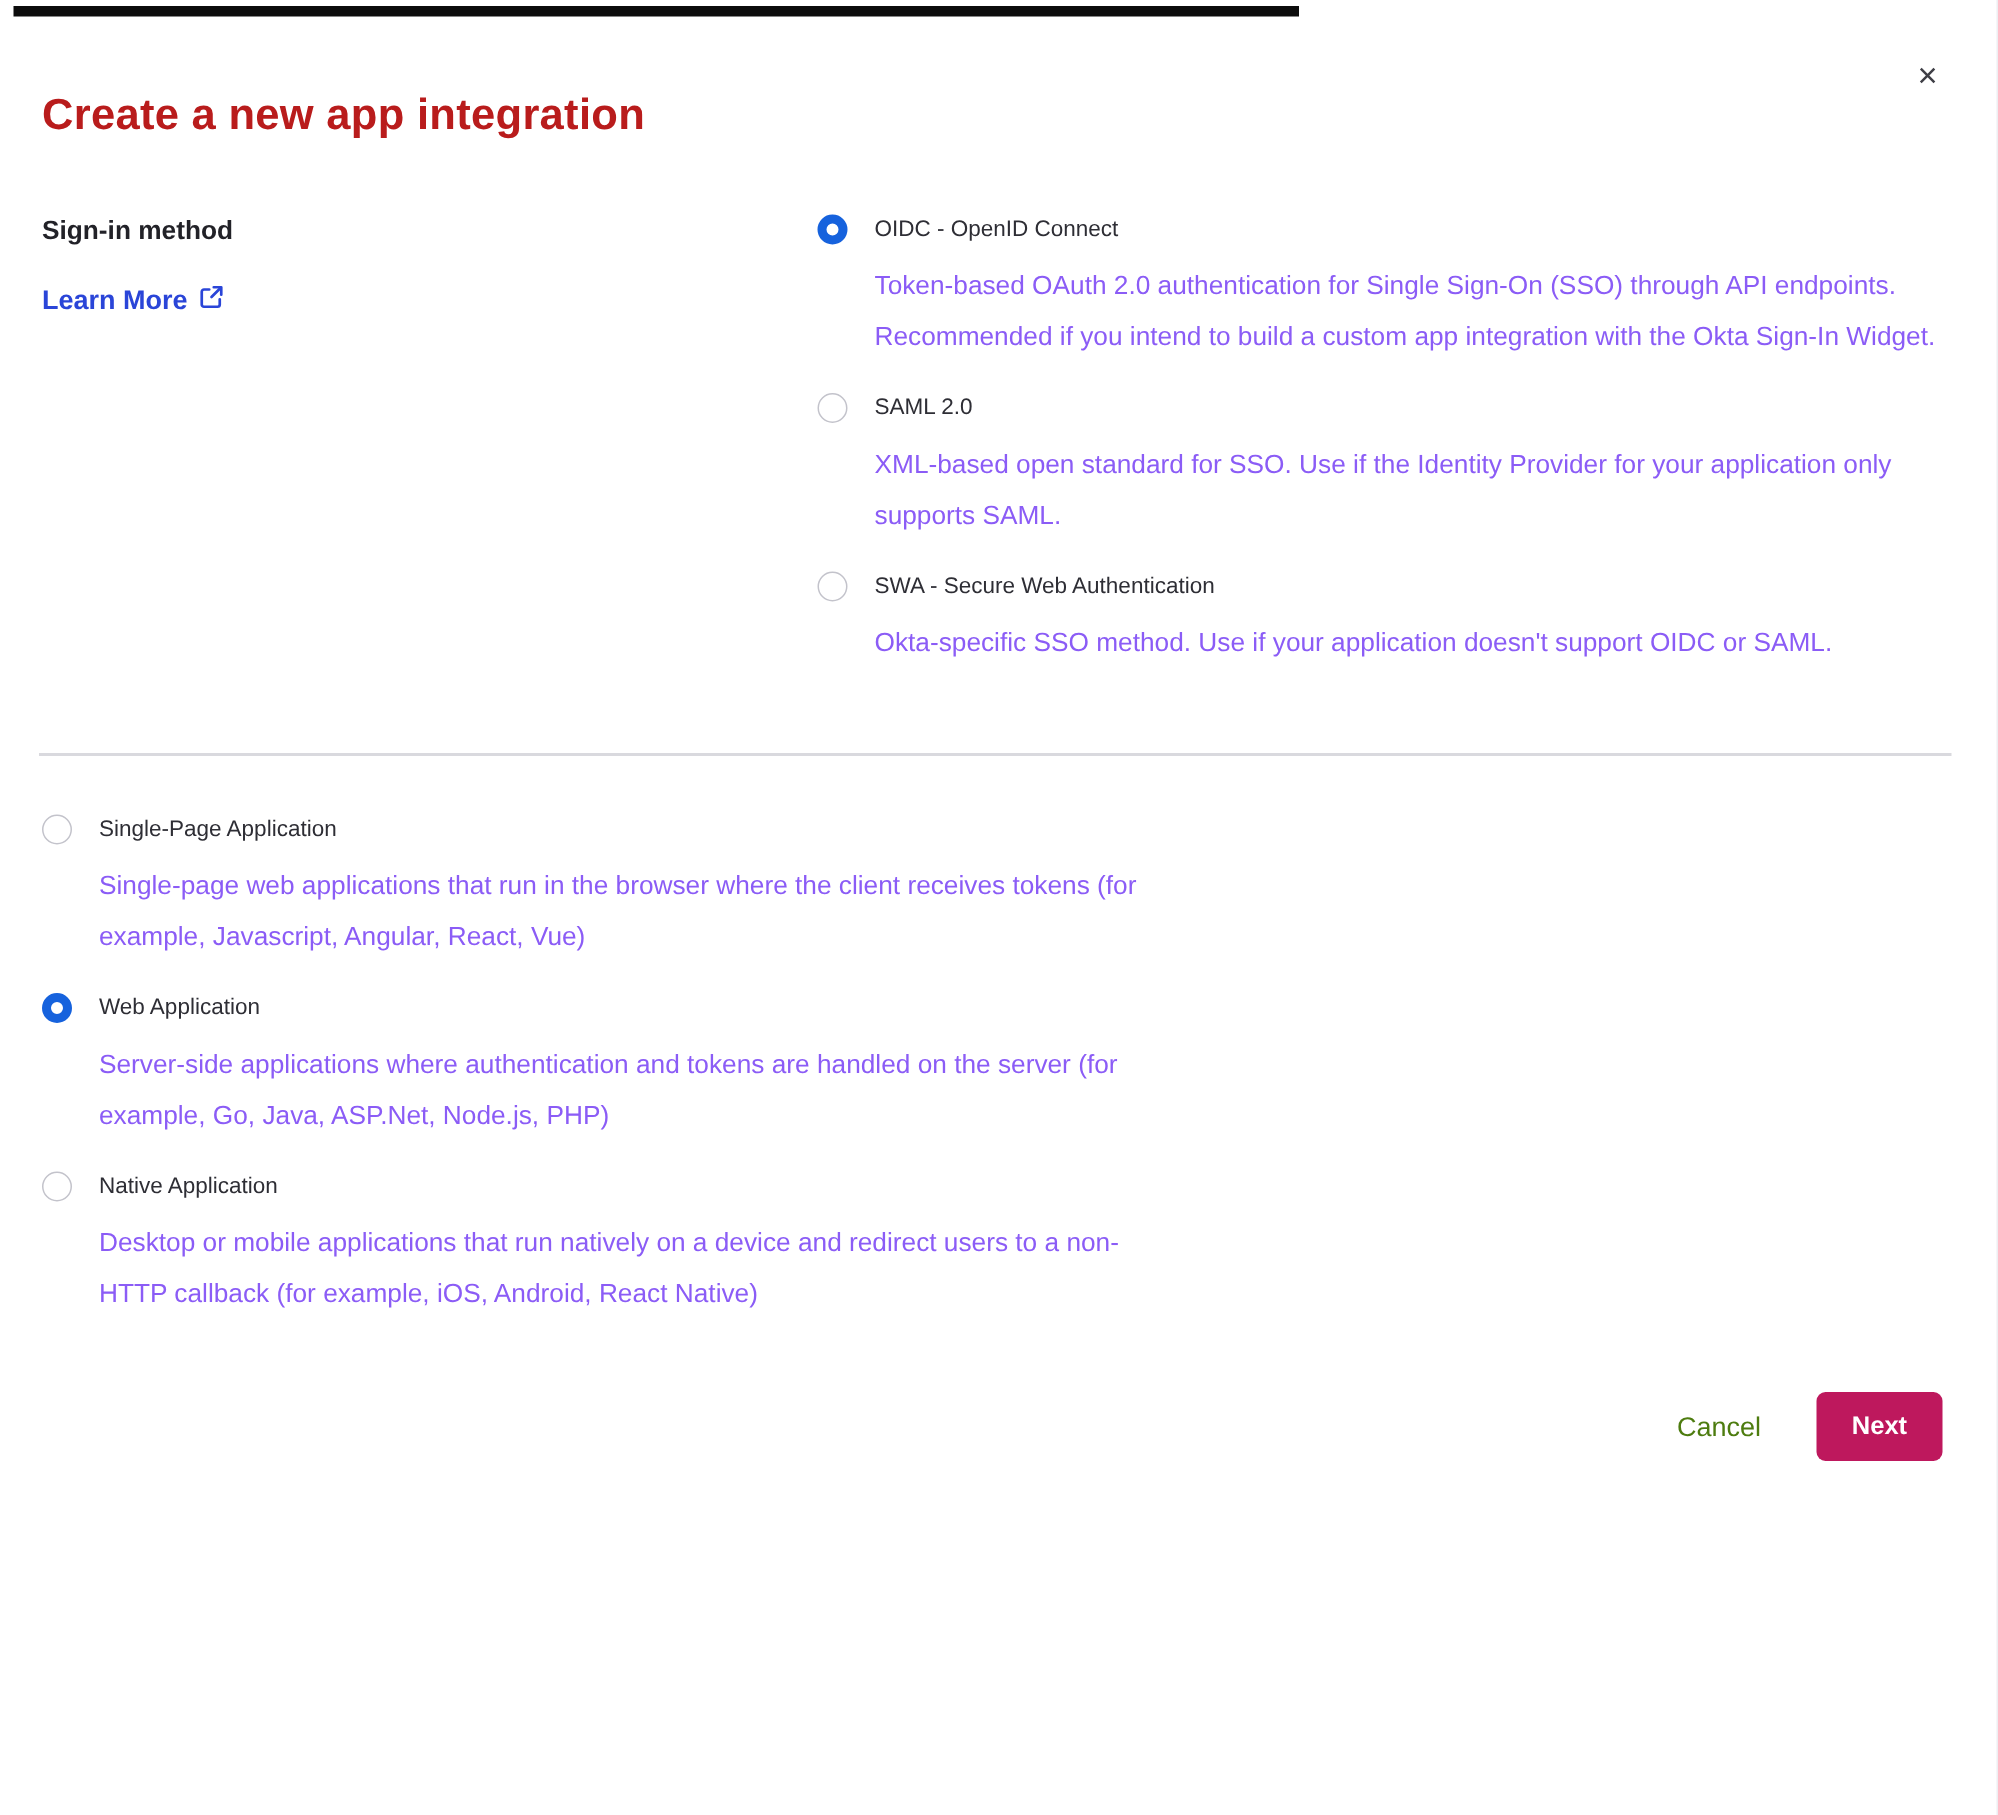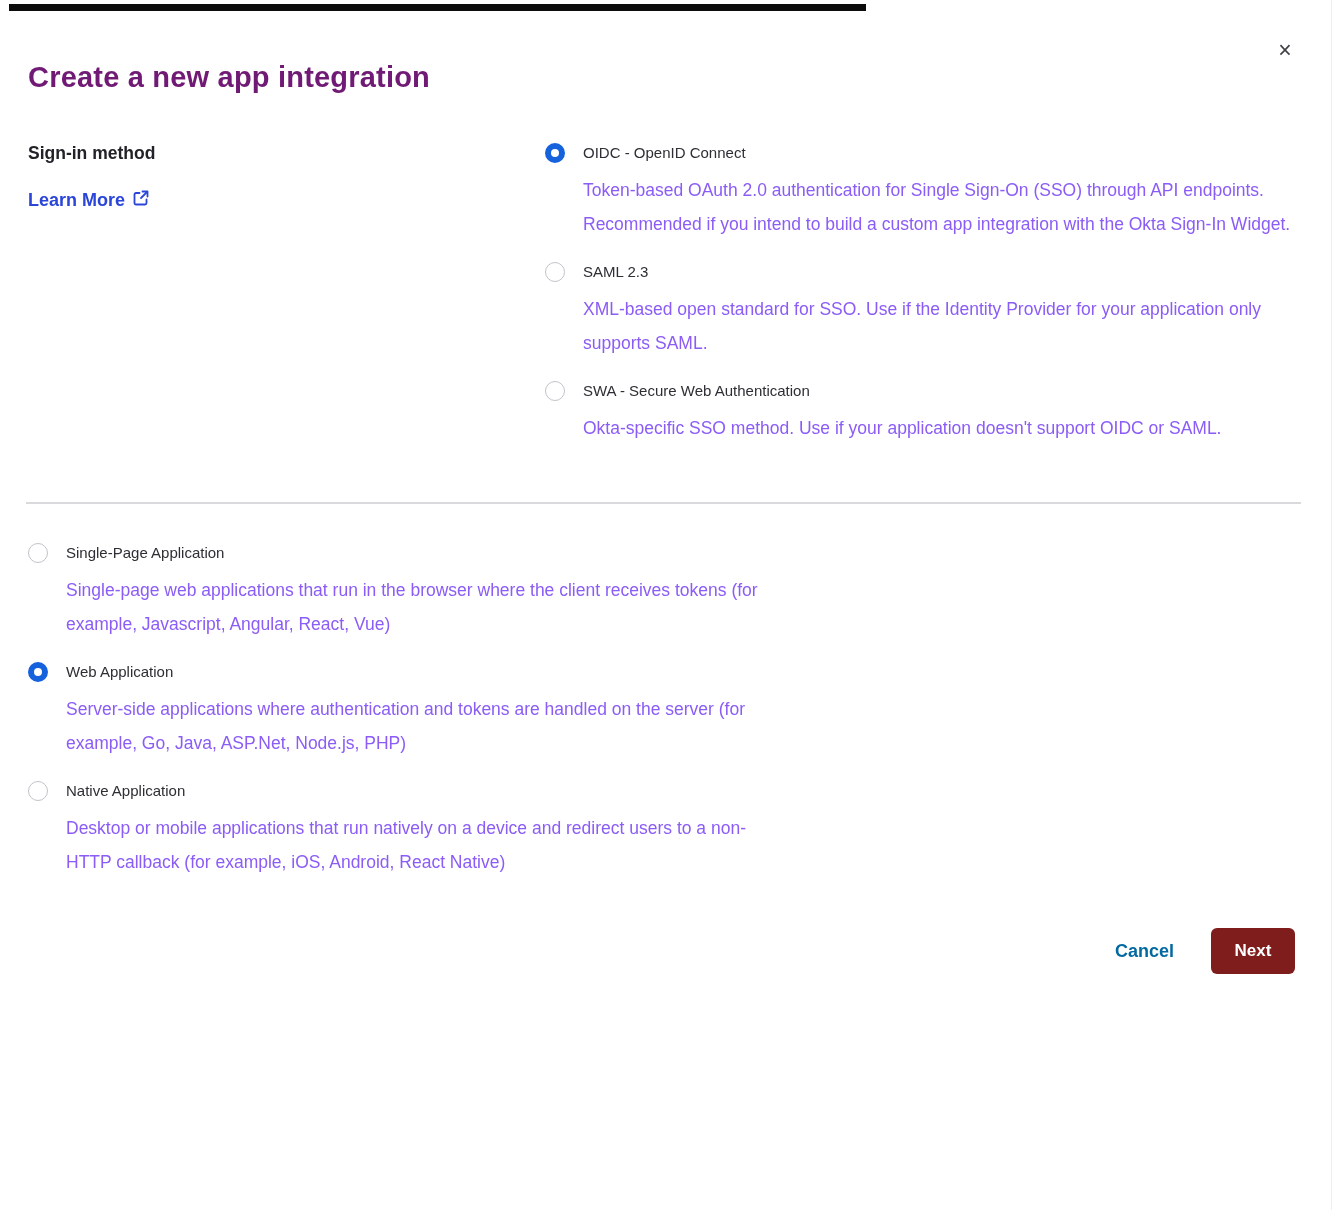--- a/index.html
+++ b/index.html
@@ -31,21 +31,21 @@
     font-size: 23px; line-height: 28px;
     color: #3f3f46;
     cursor: pointer;
     font-family: "Liberation Sans", sans-serif;
   }
   .dialog-title {
     padding: 58px 0 0 28px;
     font-size: 29px;
     font-weight: 700;
     letter-spacing: 0.2px;
-    color: #701a75;
+    color: #b91c1c;
     line-height: 38px;
   }
   .section-row {
     display: flex;
     padding: 0 36px 0 28px;
   }
   .section-row.signin { margin-top: 45px; }
   .section-row.apptype { margin-top: 37px; }
   .left-col { width: 517px; flex: 0 0 517px; padding-right: 40px; }
   .right-col { flex: 1; min-width: 0; }
@@ -115,32 +115,32 @@
   .footer {
     display: flex;
     justify-content: flex-end;
     align-items: center;
     gap: 37px;
     padding-right: 36px;
     margin-top: 49px;
   }
   .cancel-link {
     font-size: 18px;
-    font-weight: 700;
-    color: #0369a1;
+    font-weight: 400;
+    color: #4d7c0f;
     text-decoration: none;
     cursor: pointer;
     margin-left: 12px;
   }
   .next-btn {
     width: 84px;
     height: 46px;
     border: none;
     border-radius: 6px;
-    background: #7f1d1d;
+    background: #be185d;
     color: #ffffff;
     font-size: 17px;
     font-weight: 700;
     font-family: "Liberation Sans", sans-serif;
     cursor: pointer;
   }
   .ext-icon { display: inline-block; }
 </style>
 </head>
 <body>
@@ -174,21 +174,21 @@
     <span class="radio selected"></span>
     <div class="option-texts">
       <div class="option-label">OIDC - OpenID Connect</div>
       <div class="option-desc">Token-based OAuth 2.0 authentication for Single Sign-On (SSO) through API endpoints. Recommended if you intend to build a custom app integration with the Okta Sign-In Widget.</div>
     </div>
   </div>
 
   <div class="option">
     <span class="radio"></span>
     <div class="option-texts">
-      <div class="option-label">SAML 2.3</div>
+      <div class="option-label">SAML 2.0</div>
       <div class="option-desc">XML-based open standard for SSO. Use if the Identity Provider for your application only supports SAML.</div>
     </div>
   </div>
 
   <div class="option">
     <span class="radio"></span>
     <div class="option-texts">
       <div class="option-label">SWA - Secure Web Authentication</div>
       <div class="option-desc">Okta-specific SSO method. Use if your application doesn't support OIDC or SAML.</div>
     </div>

